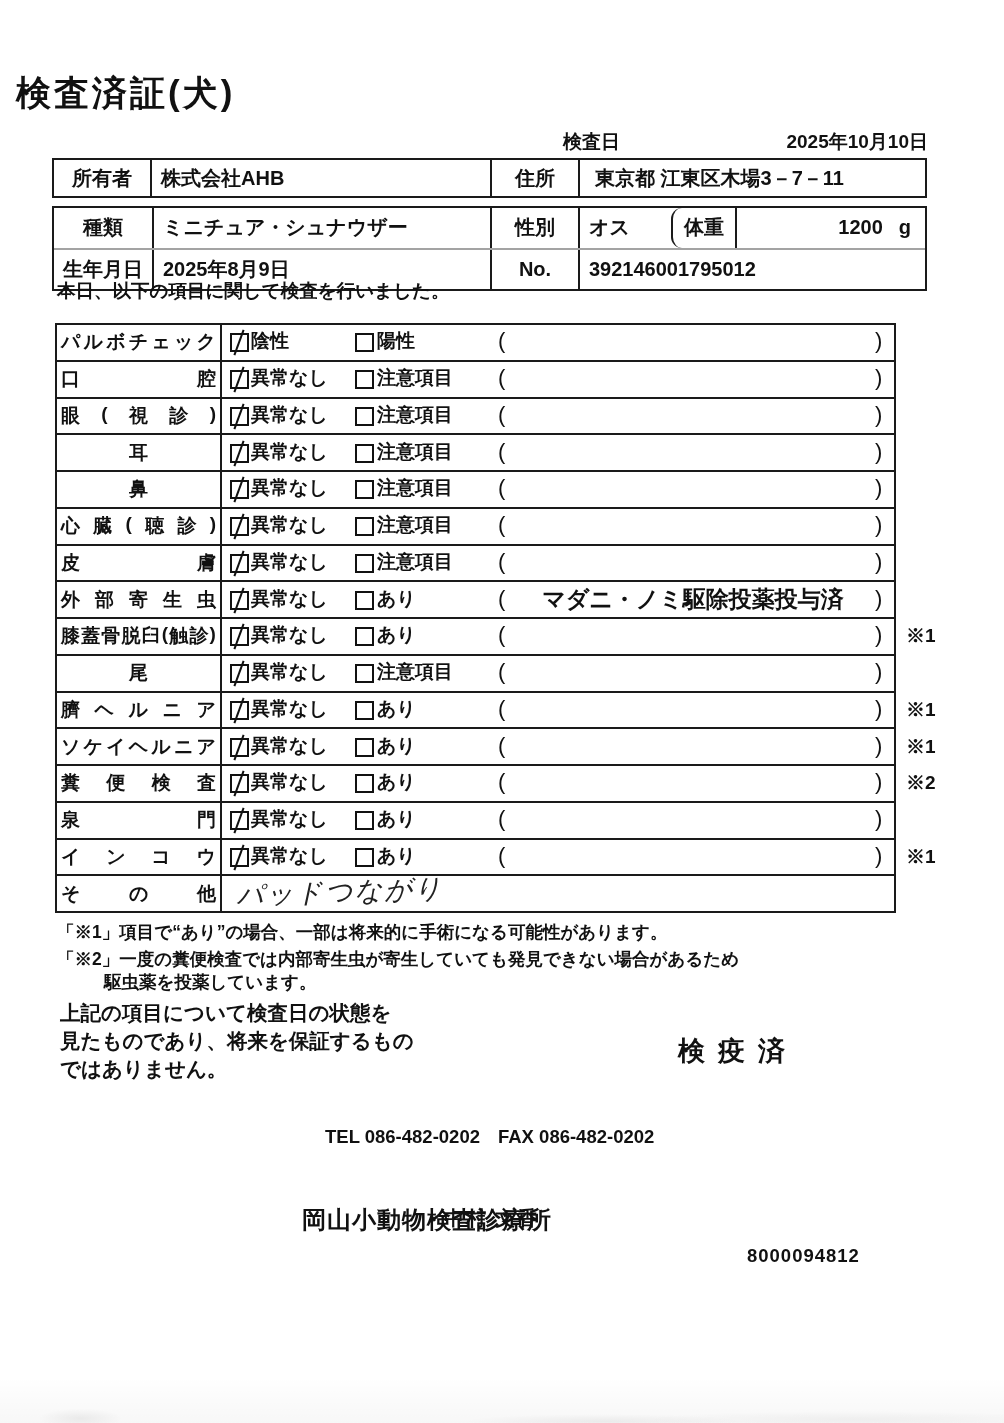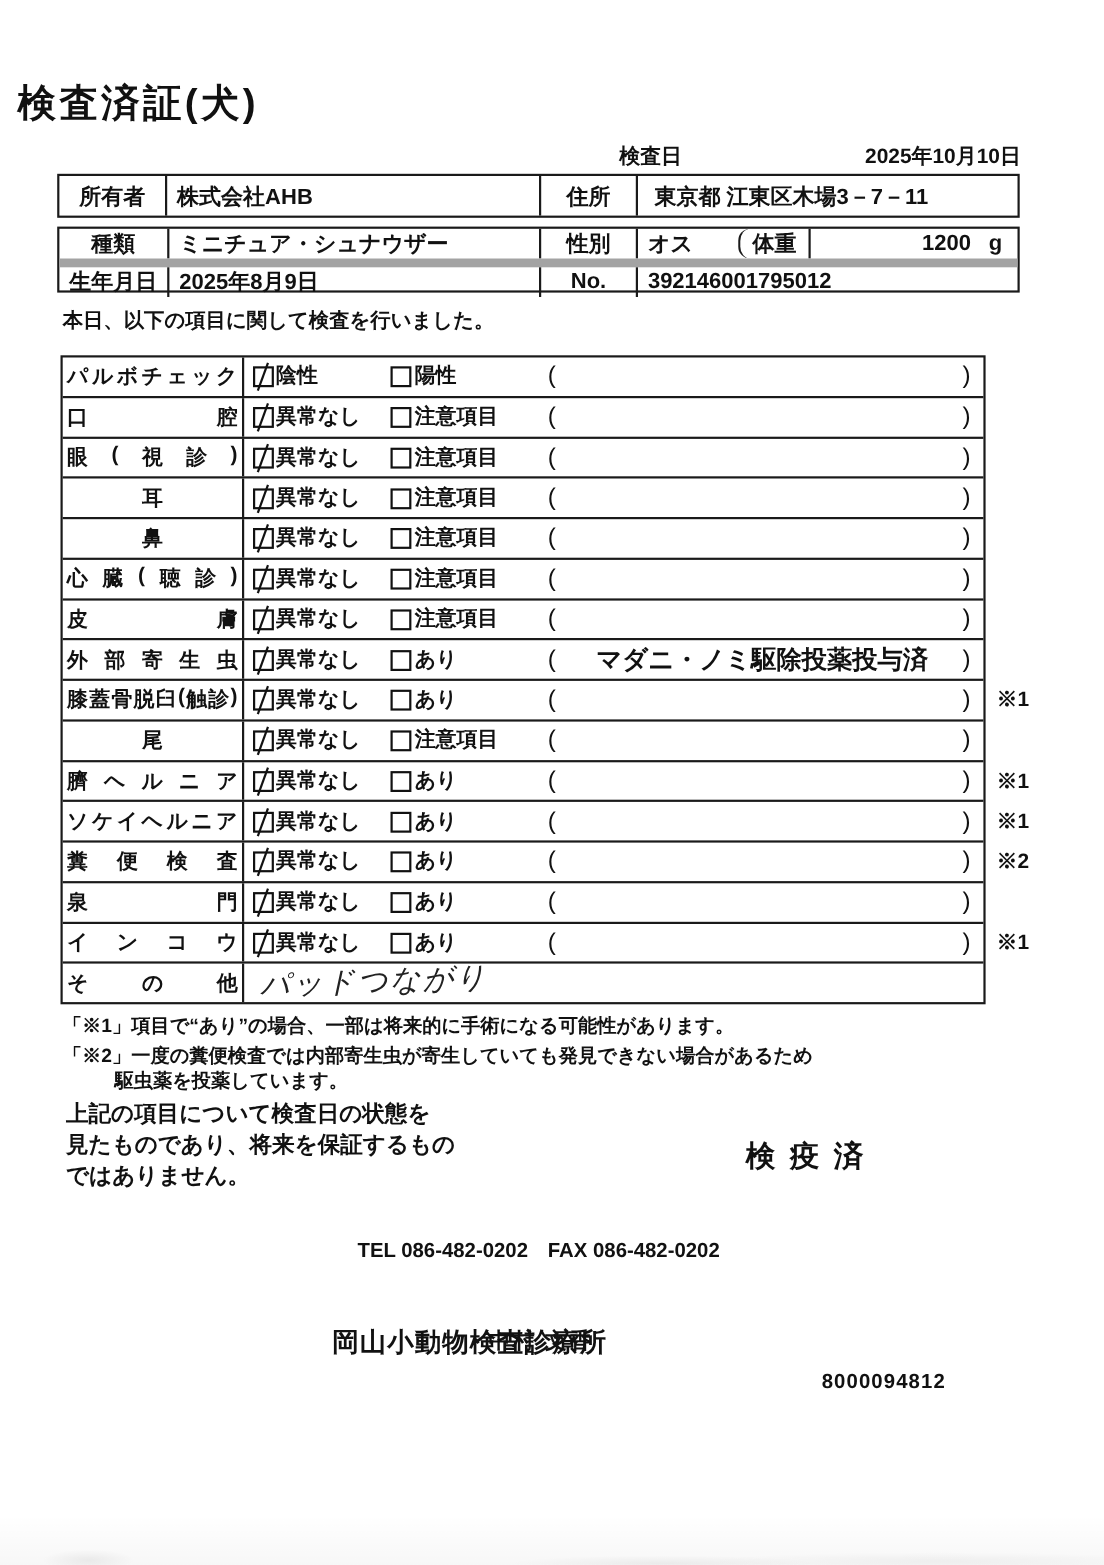--- a/index.html
+++ b/index.html
@@ -13,29 +13,29 @@
   
   .doc-title{
     left:16px;right:0;top:70px;text-align:left;
     font-size:35px;font-weight:700;letter-spacing:3px;
   }
   .exam-date-label{left:563px;top:129px;font-size:19px;font-weight:700;}
   .exam-date-value{right:76px;top:129px;font-size:19px;font-weight:700;}
   
   .info-table{border:2px solid #1a1a1a;display:flex;flex-direction:column;box-sizing:border-box;}
   .info-row{display:flex;flex:1;}
-  .info-row + .info-row{border-top:8px solid #a3a3a3;}
+  .info-row + .info-row{border-top:2px solid #a3a3a3;}
   .cell{display:flex;align-items:center;box-sizing:border-box;font-size:20px;font-weight:700;overflow:hidden;white-space:nowrap;}
   .cell + .cell{border-left:2px solid #1a1a1a;}
   .cell.lab{justify-content:center;}
   .cell.val{padding-left:9px;}
   .cell.val-right{justify-content:flex-end;padding-right:14px;}
   .unit{margin-left:16px;font-weight:700;}
   #tableA{left:52px;top:158px;width:875px;height:40px;}
-  #tableB{left:52px;top:206px;width:875px;height:60px;}
+  #tableB{left:52px;top:206px;width:875px;height:85px;}
   
   .intro-line{left:57px;top:278px;font-size:18.5px;font-weight:700;}
   
   .checklist{
     left:55px;top:323px;width:841px;height:590px;
     border:2px solid #1a1a1a;box-sizing:border-box;
     display:flex;flex-direction:column;
   }
   .cl-row{display:flex;flex:1;position:relative;}
   .cl-row + .cl-row{border-top:2px solid #1a1a1a;}

